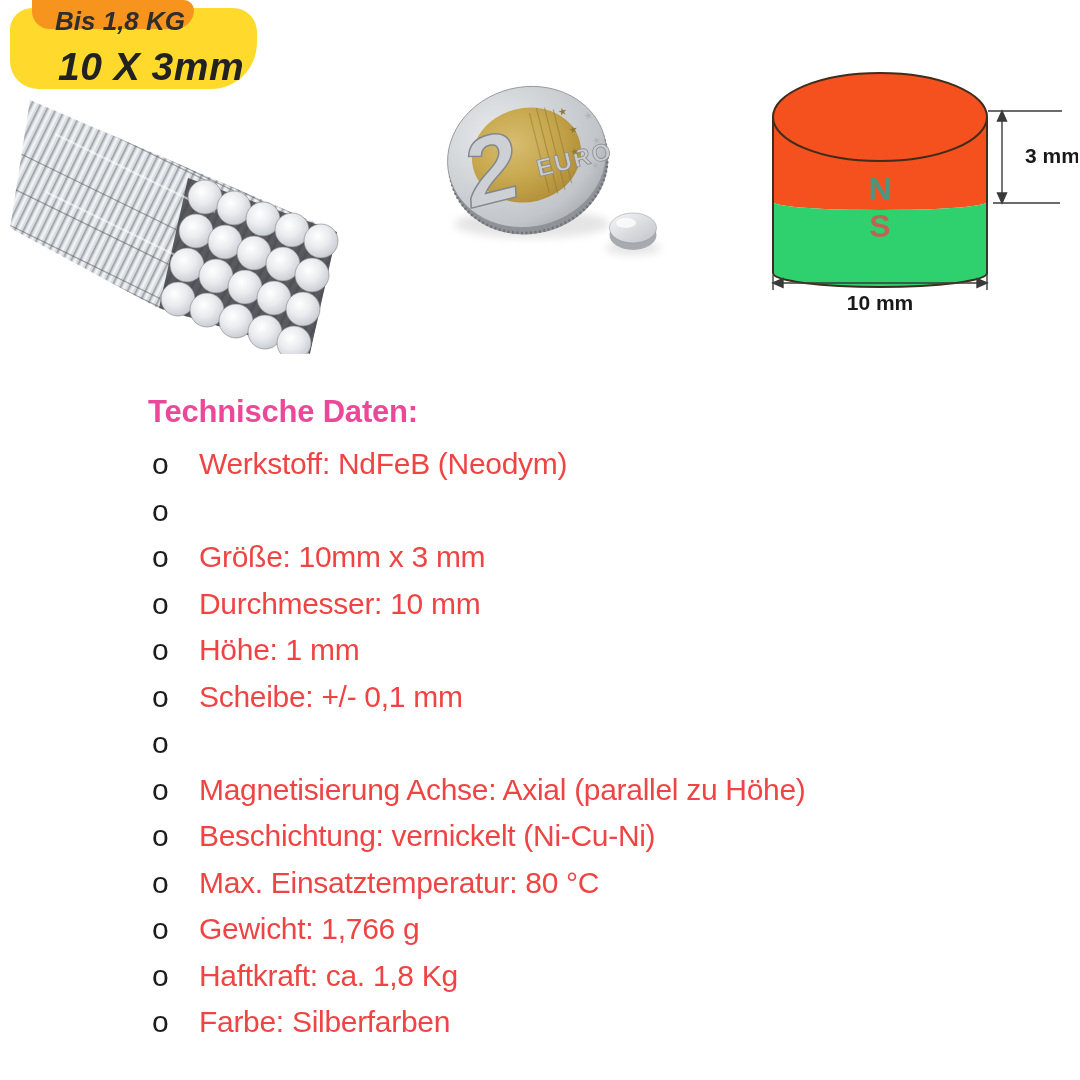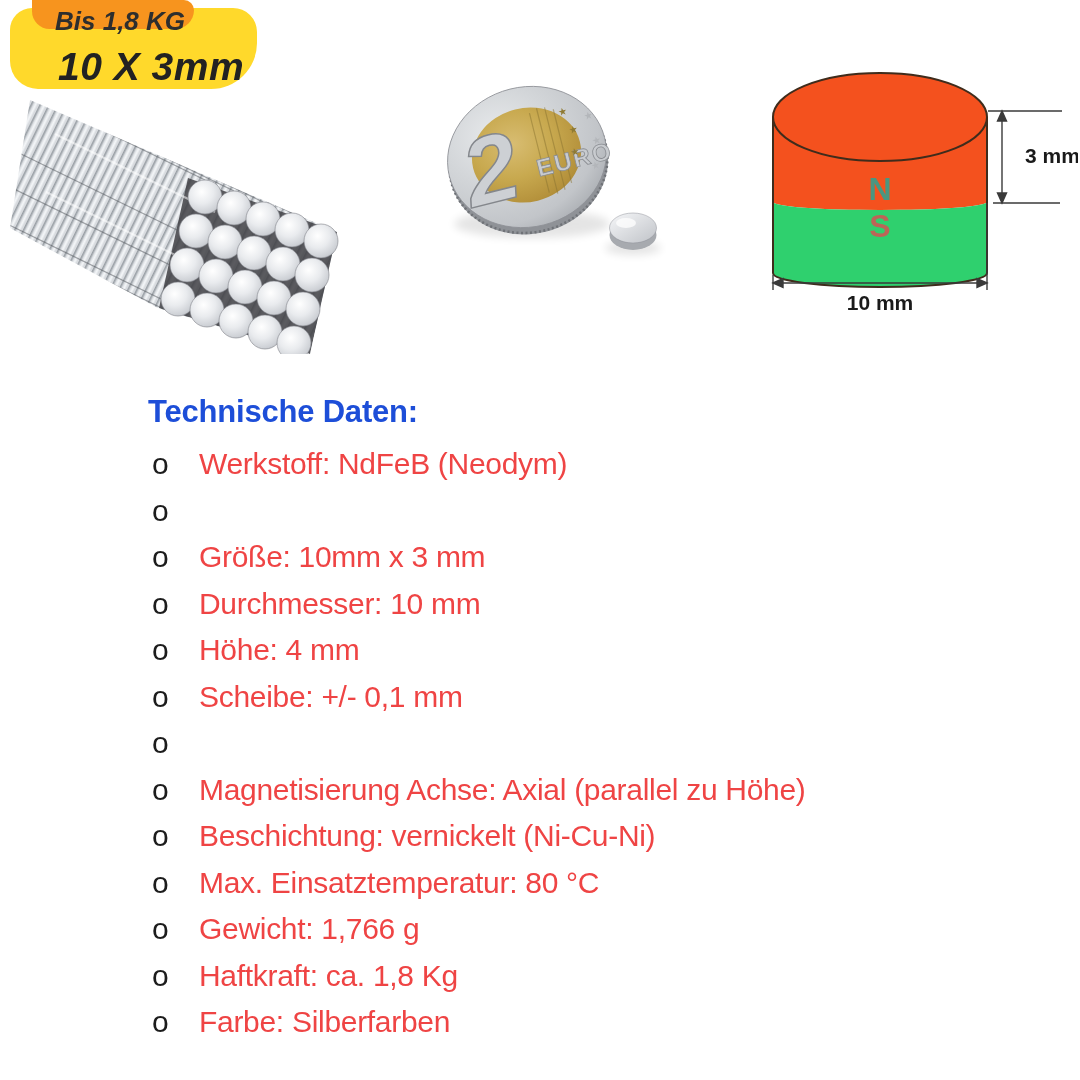--- a/index.html
+++ b/index.html
@@ -25,21 +25,21 @@
   .badge-orange .badge-text{
     position:absolute;left:23px;top:6px;font-size:26px;font-weight:700;font-style:italic;
     color:#2e2e2e;white-space:nowrap;
   }
   
   .img-stack  {position:absolute;left:10px;top:92px;width:335px;height:262px;}
   .img-coin   {position:absolute;left:420px;top:82px;width:285px;height:220px;}
   .img-diagram{position:absolute;left:748px;top:62px;width:330px;height:258px;}
   
   .spec-heading{
-    position:absolute;left:148px;top:394px;font-size:31px;font-weight:700;color:#1d4ed8;
+    position:absolute;left:148px;top:394px;font-size:31px;font-weight:700;color:#ec4899;
     letter-spacing:-.2px;white-space:nowrap;
   }
   .spec-list{
     position:absolute;left:0;top:441px;width:1080px;margin:0;padding:0;list-style:none;
   }
   .spec-list li{position:relative;height:46.5px;line-height:46.5px;}
   .spec-bullet{
     position:absolute;left:152px;font-size:30px;color:#1c1c1c;letter-spacing:-.3px;
   }
   .spec-text{
@@ -214,21 +214,21 @@
     <li>
         <span class="spec-bullet">o</span>
         <span class="spec-text">Größe: 10mm x 3 mm</span>
       </li>
     <li>
         <span class="spec-bullet">o</span>
         <span class="spec-text">Durchmesser: 10 mm</span>
       </li>
     <li>
         <span class="spec-bullet">o</span>
-        <span class="spec-text">Höhe: 4 mm</span>
+        <span class="spec-text">Höhe: 1 mm</span>
       </li>
     <li>
         <span class="spec-bullet">o</span>
         <span class="spec-text">Scheibe: +/- 0,1 mm</span>
       </li>
     <li>
         <span class="spec-bullet">o</span>
       </li>
     <li>
         <span class="spec-bullet">o</span>

